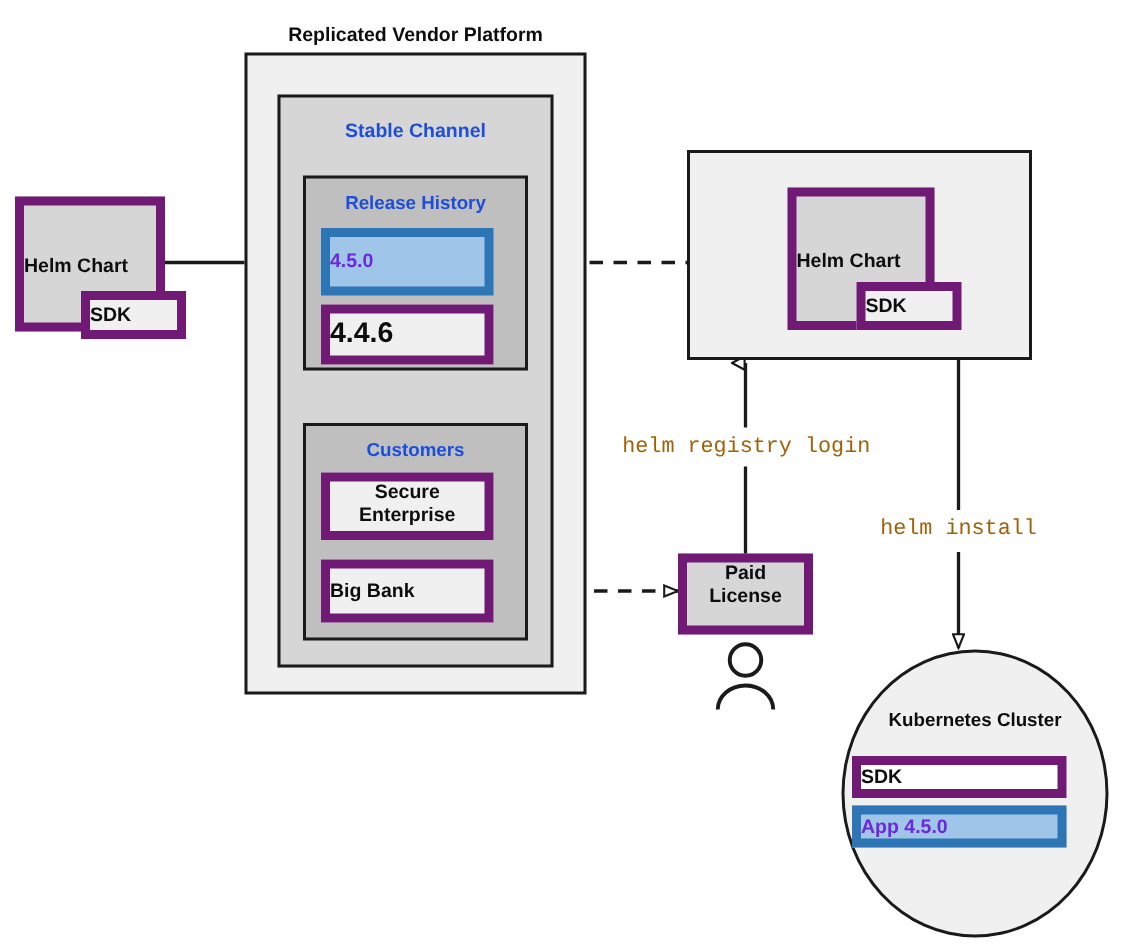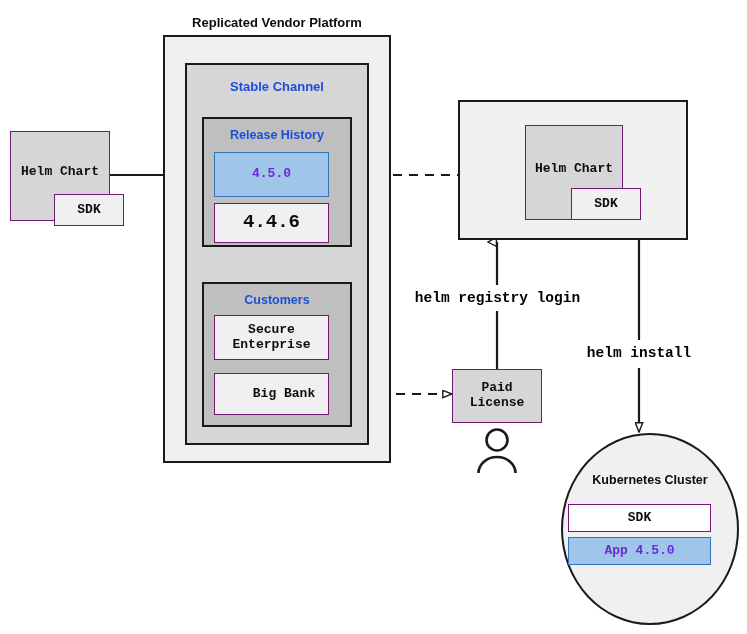--- a/index.html
+++ b/index.html
@@ -15,29 +15,27 @@
     position: relative;
     width: 747px;
     height: 634px;
     background: #ffffff;
     overflow: hidden;
   }
   .abs { position: absolute; box-sizing: border-box; }
 
   
   .box {
-    border: 1px solid #701a75;
+    border: 6px solid #701a75;
     display: flex;
     align-items: center;
-    justify-content: center;
     text-align: center;
     font-weight: bold;
     color: #0d0d0d;
     line-height: 1.15;
-    font-family: Liberation Mono, monospace;
   }
   .fill-light   { background: #f0f0f0; }
   .fill-gray    { background: #d6d6d6; }
   .fill-darkgray{ background: #bfbfbf; }
   .fill-white   { background: #ffffff; }
   .fill-blue    { background: #9fc5e8; border-color: #2e75b6; color: #6d28d9; }
 
   
   .container {
     border: 2px solid #1a1a1a;
@@ -56,23 +54,23 @@
     font-weight: bold;
     font-size: 13px;
     color: #0d0d0d;
     text-align: center;
     white-space: nowrap;
   }
 
   
   .cmd {
     font-family: "Liberation Mono", "DejaVu Sans Mono", monospace;
-    font-weight: bold;
+    font-weight: normal;
     font-size: 14.5px;
-    color: #000000;
+    color: #a16207;
     text-align: center;
     white-space: nowrap;
     background: #ffffff;
     padding: 2px 4px;
   }
 
   
   .cluster {
     border: 2.5px solid #1a1a1a;
     border-radius: 50%;
@@ -158,21 +156,21 @@
   <div class="abs box fill-light" style="left:214px; top:203px; width:115px; height:40px; font-size:19px;">
     <span>4.4.6</span>
   </div>
 
   <div class="abs container fill-darkgray" style="left:202px; top:282px; width:150px; height:145px;">
     <div class="container-label" style="margin-top:9px; font-size:12.5px;">Customers</div>
   </div>
   <div class="abs box fill-light" style="left:214px; top:315px; width:115px; height:45px; font-size:13px; flex-direction:column;">
     <span style="display:block; max-width:80px;">Secure Enterprise</span>
   </div>
-  <div class="abs box fill-light" style="left:214px; top:373px; width:115px; height:42px; font-size:13px;padding-left:25px;">
+  <div class="abs box fill-light" style="left:214px; top:373px; width:115px; height:42px; font-size:13px;">
     <span>Big Bank</span>
   </div>
 
 
   <div class="abs container fill-light" style="left:458px; top:100px; width:230px; height:140px;"></div>
 
   <div class="abs box fill-gray" style="left:525px; top:125px; width:98px; height:95px; font-size:13px; align-items:flex-start; padding-top:36px;">
     <span>Helm Chart</span>
   </div>
   <div class="abs box fill-light" style="left:571px; top:188px; width:70px; height:32px; font-size:13px;">

